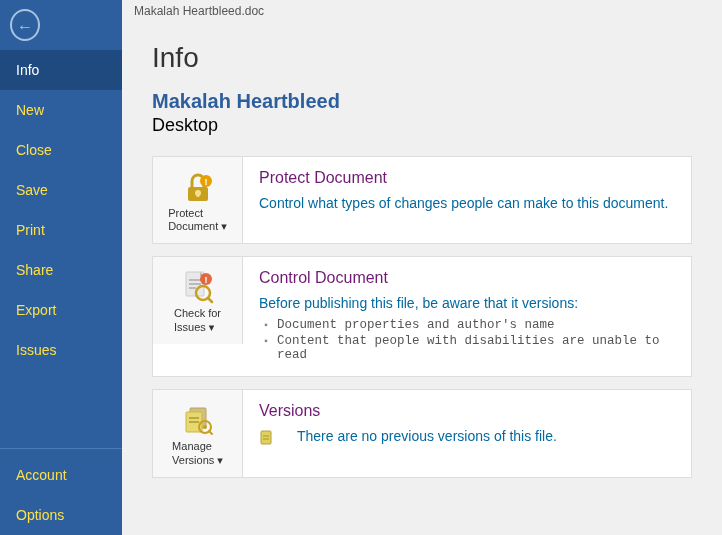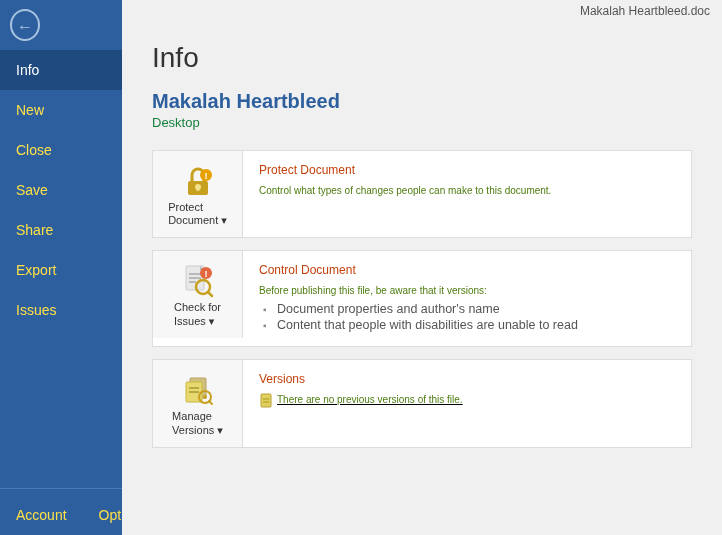--- a/index.html
+++ b/index.html
@@ -42,34 +42,33 @@
     .sidebar-item {
       padding: 12px 16px;
       color: #fde047;
       font-size: 14px;
       cursor: pointer;
     }
     .sidebar-item.active { background-color: #1e4a80; color: #ffffff; }
     .sidebar-divider { height: 1px; background-color: #4a7ab5; margin: 6px 0; }
     .sidebar-bottom {
       display: flex;
-      flex-direction: row;
+      flex-direction: column;
     }
 
     
     .main-content {
       flex: 1;
       background-color: #f0f0f0;
       height: 535px;
       display: flex;
       flex-direction: column;
     }
     .top-bar {
       background-color: #f0f0f0;
-      text-align: right;
       padding: 4px 12px;
       font-size: 12px;
       color: #555;
     }
     .content-area {
       padding: 20px 30px;
       flex: 1;
     }
     .page-title {
       font-size: 28px;
@@ -77,22 +76,22 @@
       color: #333;
       margin-bottom: 16px;
     }
     .doc-title {
       font-size: 20px;
       color: #2d5f9e;
       font-weight: 700;
       margin-bottom: 2px;
     }
     .doc-subtitle {
-      font-size: 13px;
-      color: #15803d;
+      font-size: 18px;
+      color: #000000;
       margin-bottom: 20px;
     }
 
     
     .info-card {
       display: flex;
       align-items: flex-start;
       background: #fff;
       border: 1px solid #ddd;
       margin-bottom: 12px;
@@ -115,41 +114,42 @@
       font-size: 11px;
       color: #333;
       text-align: left;
       line-height: 1.2;
     }
     .card-text-area {
       padding: 12px 16px;
       flex: 1;
     }
     .card-heading {
-      font-size: 12px;
+      font-size: 16px;
       font-weight: 400;
-      color: #c2410c;
+      color: #701a75;
       margin-bottom: 6px;
     }
     .card-desc {
-      font-size: 10px;
-      color: #4d7c0f;
+      font-size: 14px;
+      color: #0369a1;
       line-height: 1.5;
     }
     .card-list {
       margin-top: 4px;
       padding-left: 0;
       list-style: none;
     }
     .card-list li {
       font-size: 12.5px;
       color: #555;
       padding-left: 18px;
       position: relative;
       margin-bottom: 2px;
+      font-family: Liberation Mono, monospace;
     }
     .card-list li::before {
       content: '▪';
       position: absolute;
       left: 4px;
       color: #888;
       font-size: 10px;
       top: 2px;
     }
 
@@ -162,20 +162,21 @@
 
 <div class="sidebar">
   <div class="sidebar-back">
     <div class="back-circle">←</div>
   </div>
   <div class="sidebar-nav">
     <div class="sidebar-item active">Info</div>
     <div class="sidebar-item">New</div>
     <div class="sidebar-item">Close</div>
     <div class="sidebar-item">Save</div>
+    <div class="sidebar-item">Print</div>
     <div class="sidebar-item">Share</div>
     <div class="sidebar-item">Export</div>
     <div class="sidebar-item">Issues</div>
   </div>
   <div class="sidebar-divider"></div>
   <div class="sidebar-bottom">
     <div class="sidebar-item">Account</div>
     <div class="sidebar-item">Options</div>
   </div>
 </div>
@@ -253,21 +254,21 @@
           <line x1="11" y1="22" x2="21" y2="22" stroke="#a89830" stroke-width="1.5"></line>
 
           <circle cx="27" cy="27" r="6" fill="none" stroke="#c8a020" stroke-width="2"></circle>
           <line x1="31" y1="31" x2="34" y2="34" stroke="#c8a020" stroke-width="2" stroke-linecap="round"></line>
           <circle cx="27" cy="27" r="2" fill="#c8a020"></circle>
         </svg>
         <div class="card-btn-label">Manage<br>Versions ▾</div>
       </div>
       <div class="card-text-area">
         <div class="card-heading">Versions</div>
-        <div style="display:flex;align-items:flex-start;gap:0;text-decoration:underline;">
+        <div style="display:flex;align-items:flex-end;gap:20px;">
           <svg width="18" height="18" viewBox="0 0 18 18">
             <rect x="2" y="2" width="10" height="13" rx="1" fill="#e0d060" stroke="#b8a030" stroke-width="1"></rect>
             <line x1="4" y1="7" x2="10" y2="7" stroke="#a89820" stroke-width="1"></line>
             <line x1="4" y1="10" x2="10" y2="10" stroke="#a89820" stroke-width="1"></line>
           </svg>
           <div class="card-desc">There are no previous versions of this file.</div>
         </div>
       </div>
     </div>
   </div>

